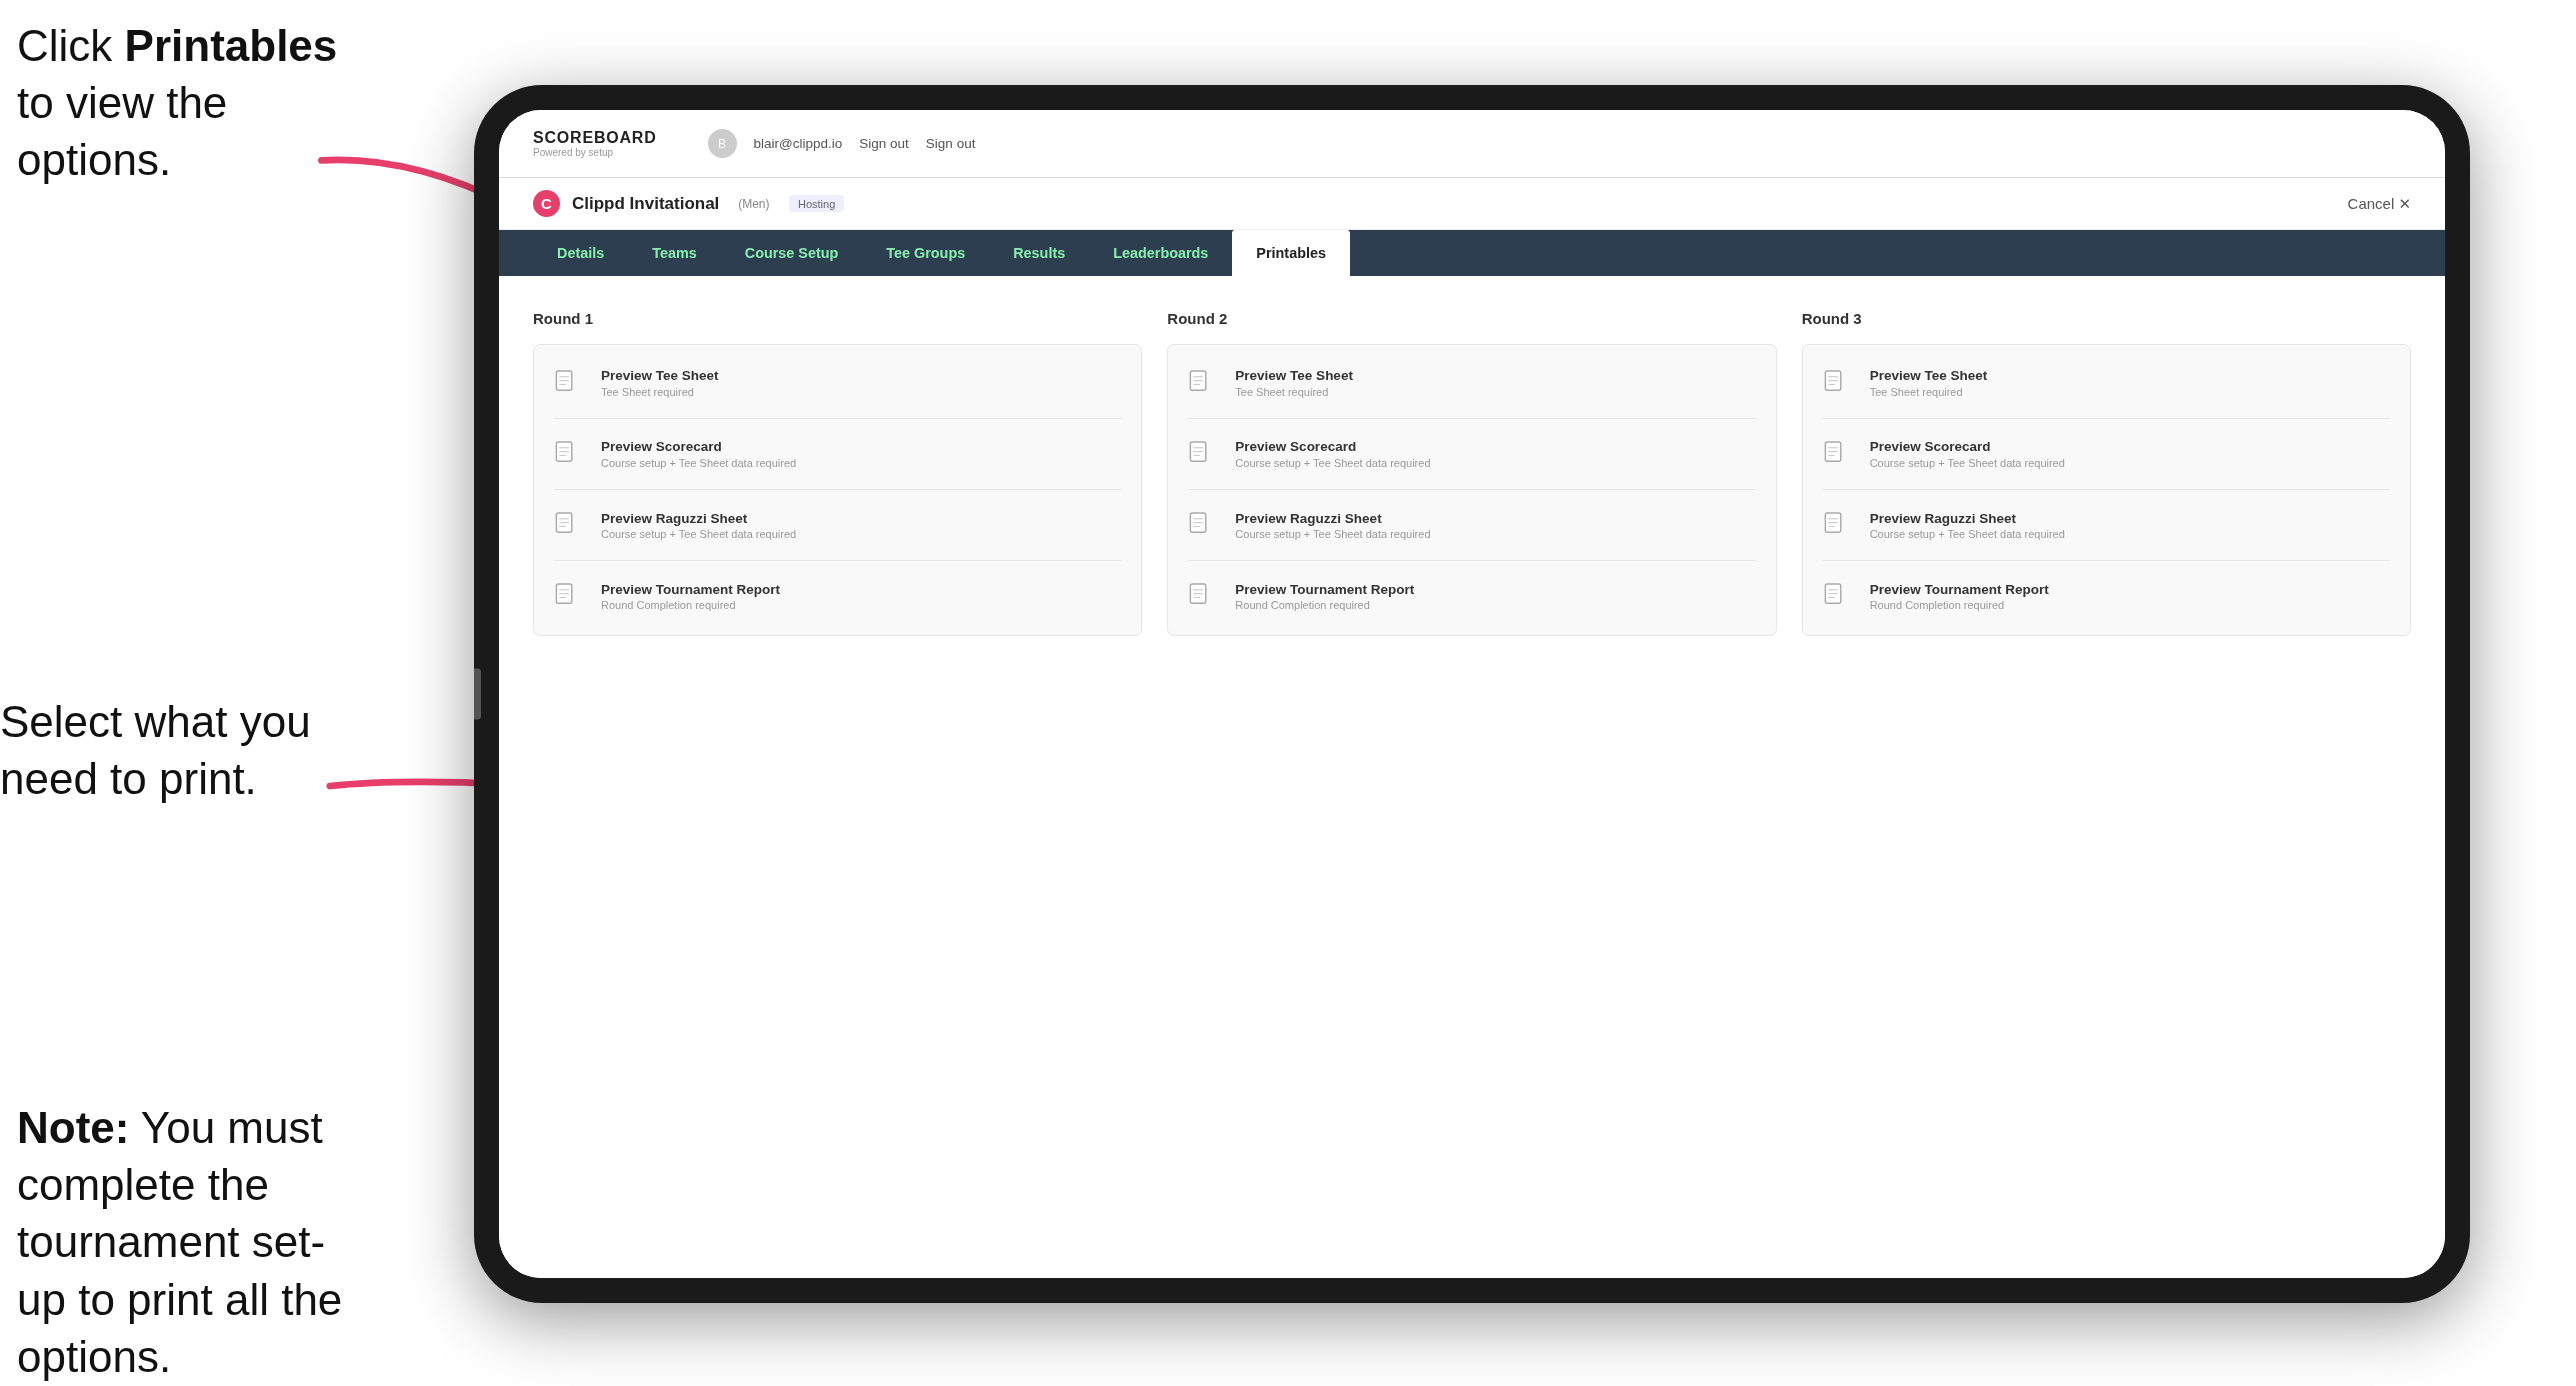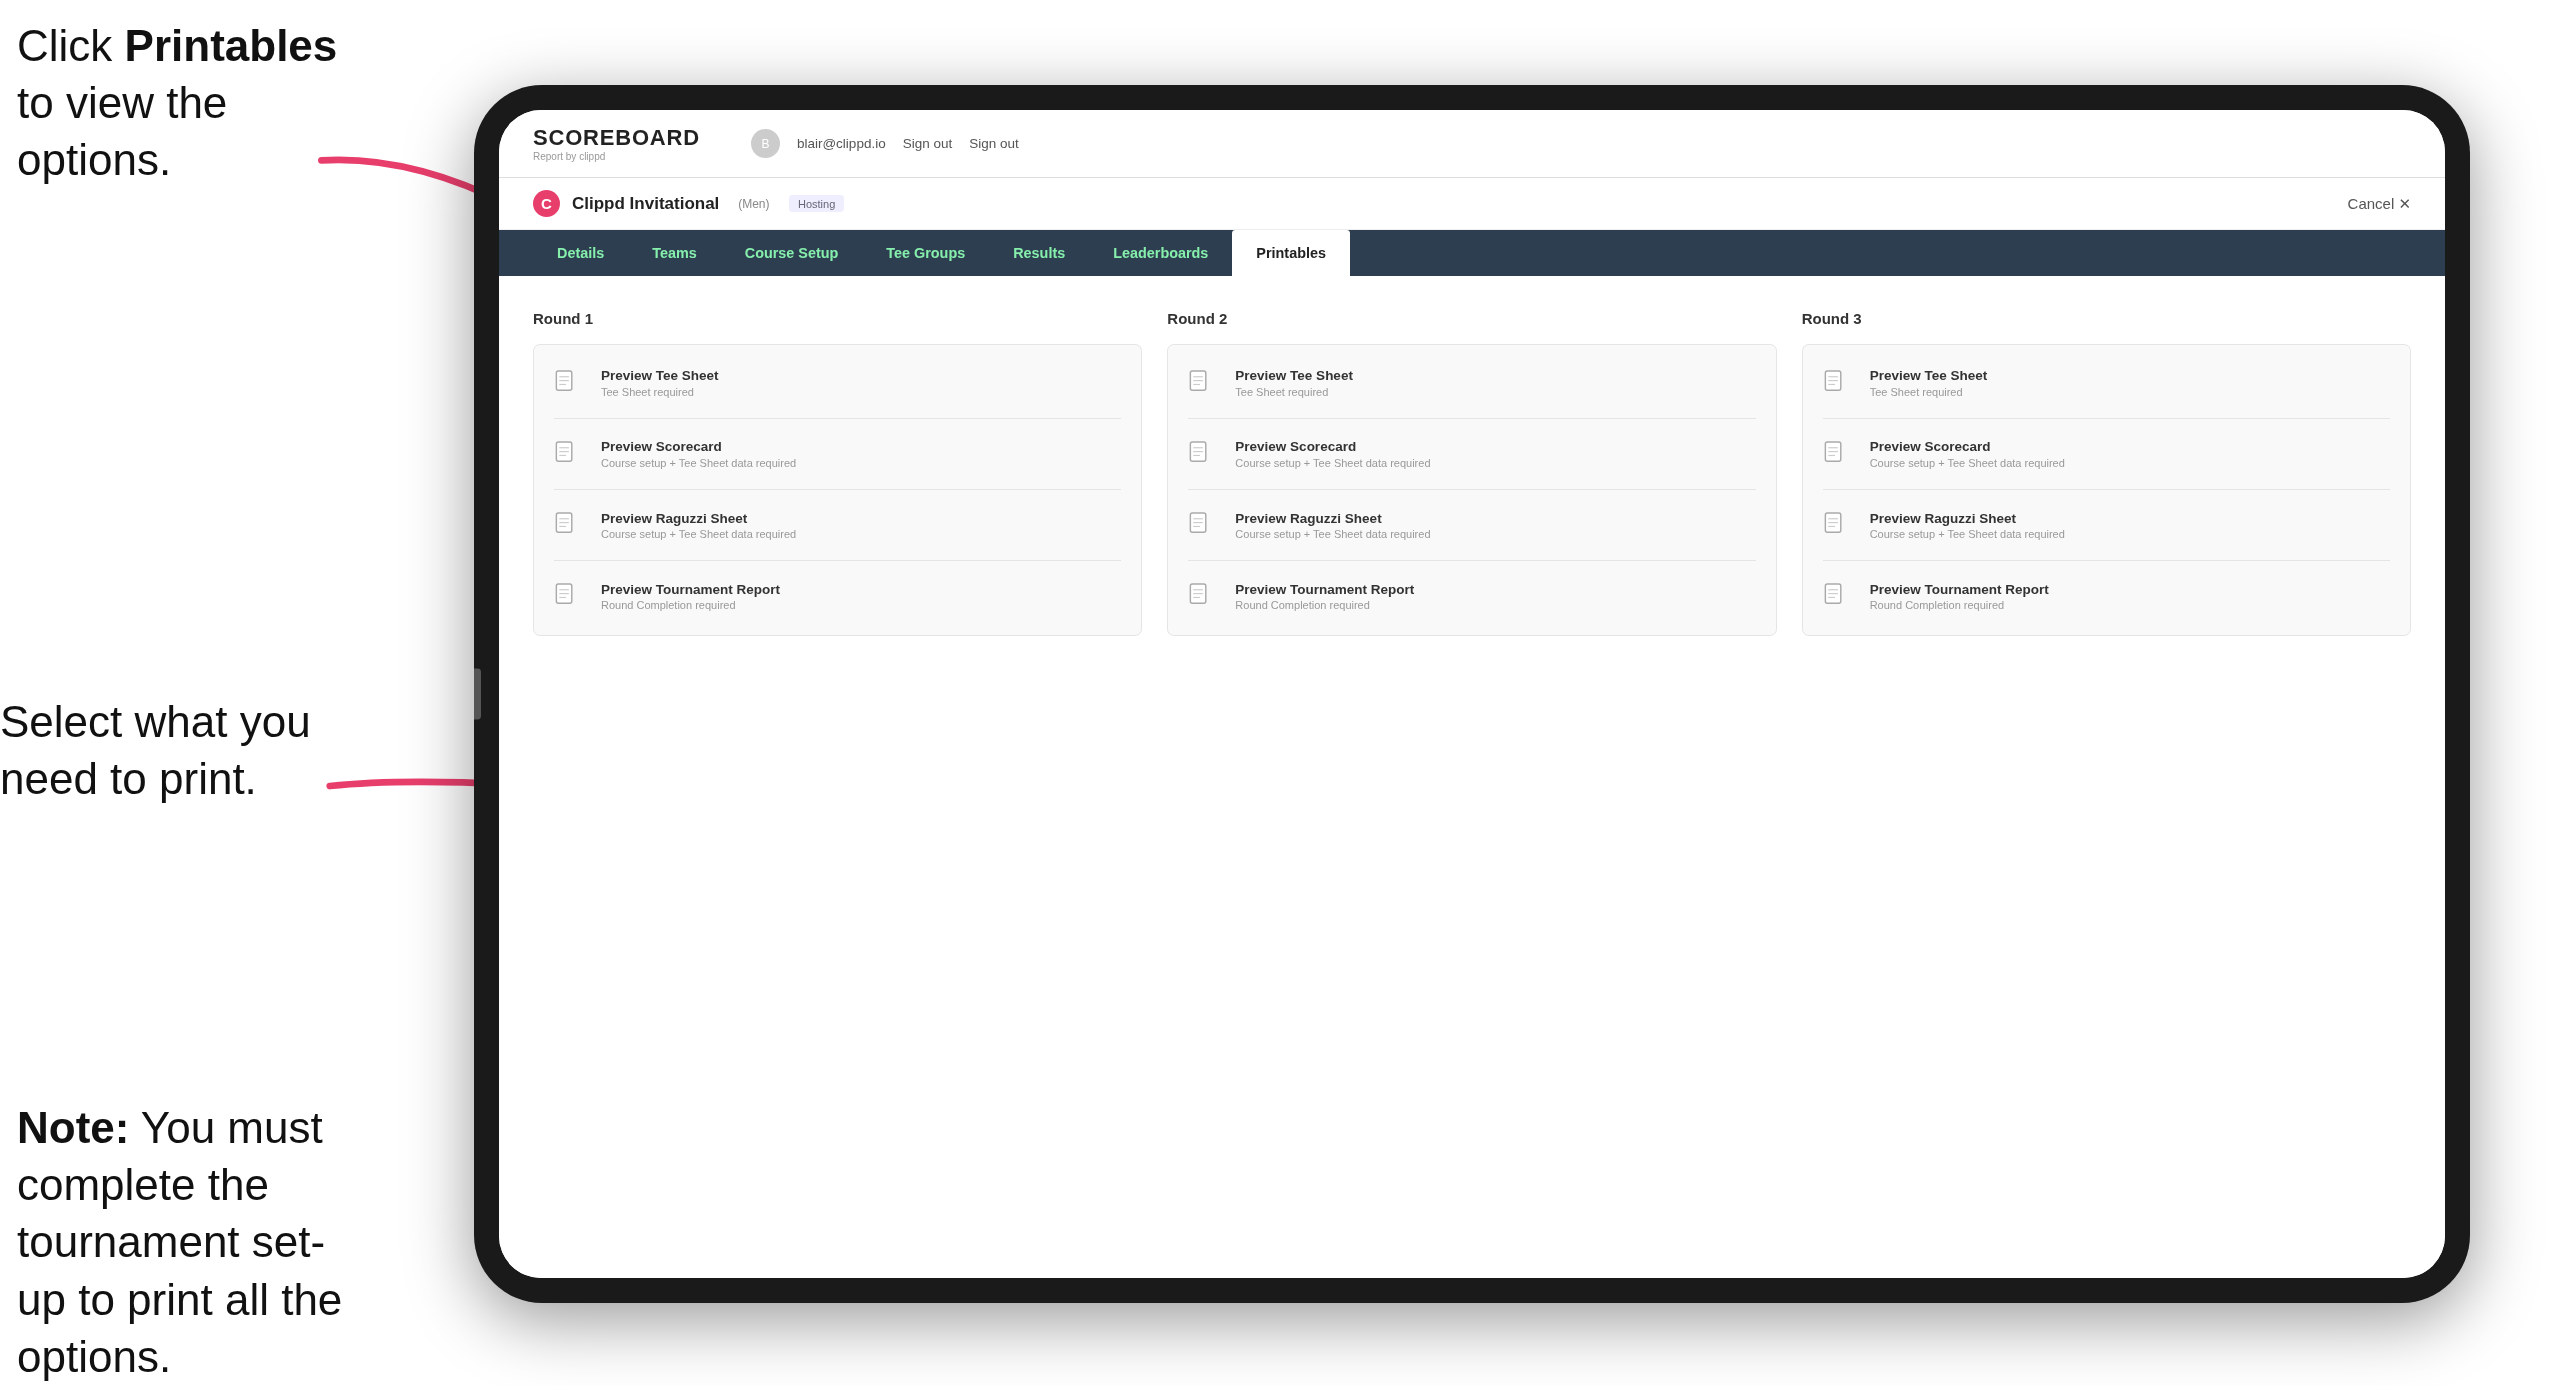--- a/index.html
+++ b/index.html
@@ -94,21 +94,21 @@
       height: 68px;
       flex-shrink: 0;
     }
 
     .scoreboard-logo {
       display: flex;
       flex-direction: column;
       margin-right: 51px;
     }
     .scoreboard-logo .title {
-      font-size: 22px;
+      font-size: 16px;
       font-weight: 800;
       letter-spacing: 0.8px;
       color: #222;
     }
     .scoreboard-logo .powered {
       font-size: 10px;
       color: #999;
     }
 
     .nav-links {
@@ -314,21 +314,21 @@
   <polygon points="240,70 280,90 240,110" fill="#e83e6c"></polygon>
 </svg>
 
 <div class="tablet">
   <div class="tablet-side-btn"></div>
   <div class="tablet-screen">
 
     <div class="top-nav">
       <div class="scoreboard-logo">
         <span class="title">SCOREBOARD</span>
-        <span class="powered">Report by clippd</span>
+        <span class="powered">Powered by setup</span>
       </div>
       <div class="top-nav-right">
         <div class="user-circle">B</div>
         <span>blair@clippd.io</span>
         <span style="color:#555; cursor:pointer;">Sign out</span>
         <span style="color:#555; cursor:pointer;">Sign out</span>
       </div>
     </div>
 
     <div class="tournament-header">

